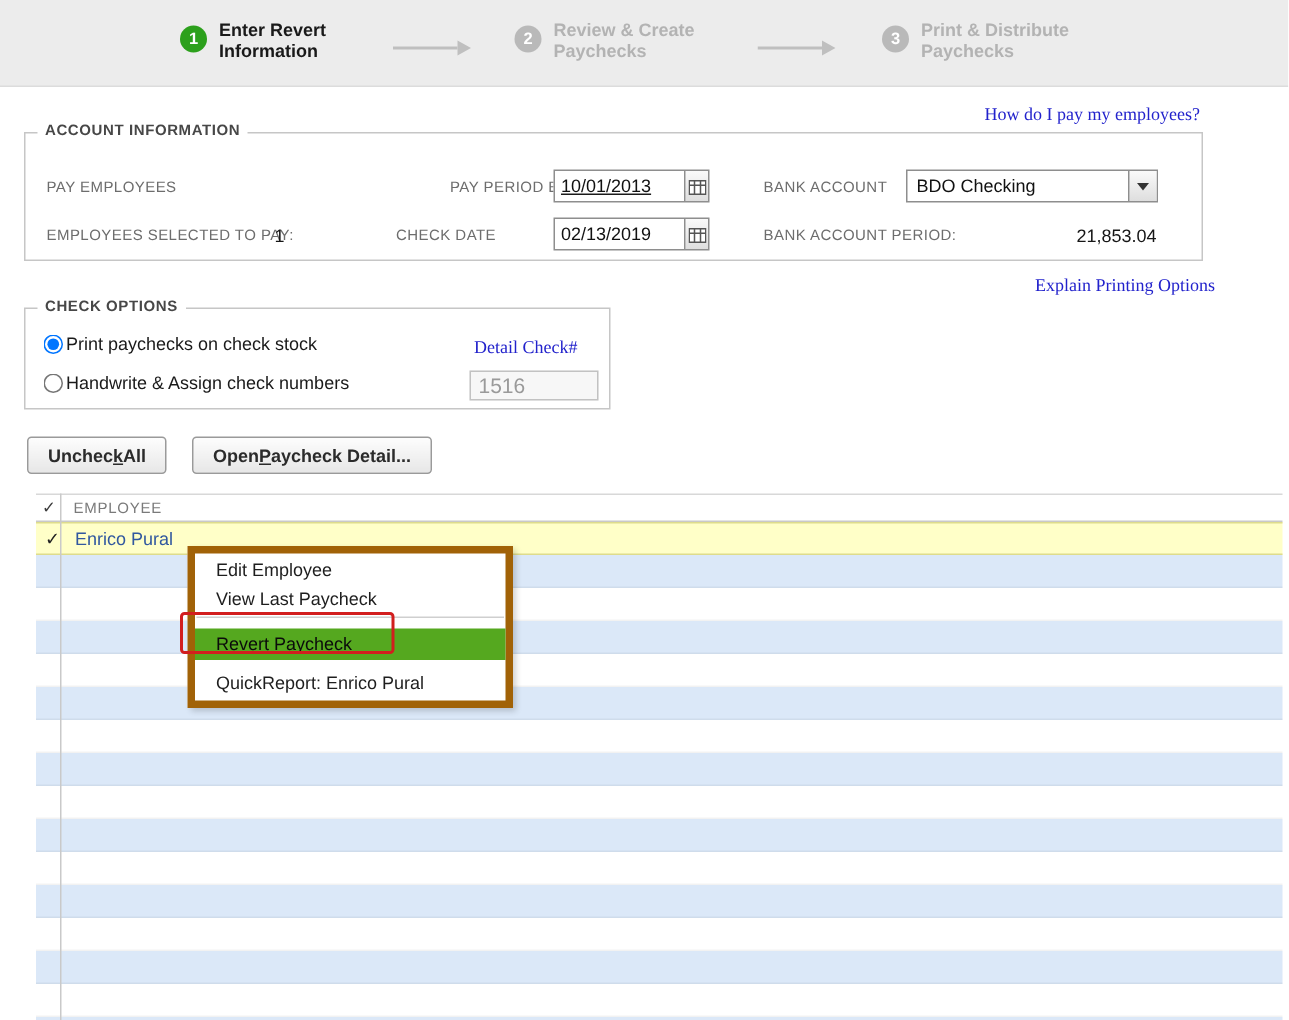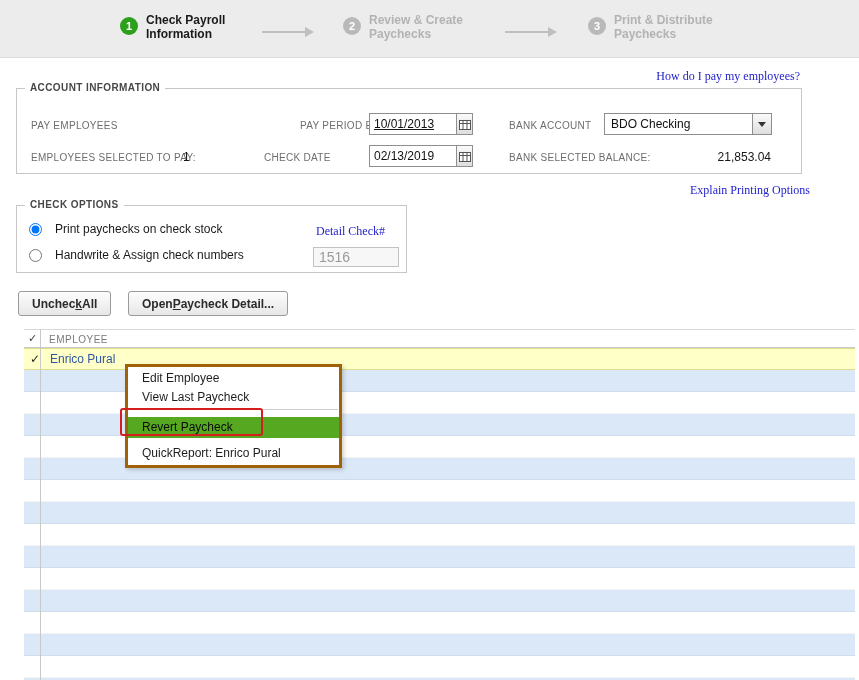--- a/index.html
+++ b/index.html
@@ -27,21 +27,21 @@
   
   .datefield{position:absolute;height:22px;border:1px solid #8e8e8e;background:#fff;display:flex;box-sizing:border-box;}
   .datefield input{border:none;outline:none;width:78px;padding:0 4px;font-size:12px;
                    font-family:"Liberation Sans","DejaVu Sans",sans-serif;color:#111;background:#fff;}
   .seg-btn{width:20px;border-left:1px solid #8e8e8e;background:linear-gradient(#fafafa,#dedede);
            display:flex;align-items:center;justify-content:center;}
   .combo{position:absolute;height:22px;border:1px solid #8e8e8e;background:#fff;display:flex;align-items:stretch;box-sizing:border-box;}
   .combo-text{flex:1;padding:0 6px;font-size:12px;display:flex;align-items:center;color:#111;}
   .tri{width:0;height:0;border-left:4px solid transparent;border-right:4px solid transparent;border-top:5px solid #333;}
   
-  .radio-row{position:absolute;display:flex;align-items:center;gap:13px;font-size:12px;color:#1a1a1a;}
+  .radio-row{position:absolute;display:flex;align-items:center;gap:2px;font-size:12px;color:#1a1a1a;}
   .radio-row input{margin:0;width:13px;height:13px;}
   .first-check-input{position:absolute;width:86px;height:20px;border:1px solid #c2c2c2;background:#f7f7f7;color:#9a9a9a;
                      font-size:14px;padding:0 5px;box-sizing:border-box;
                      font-family:"Liberation Sans","DejaVu Sans",sans-serif;}
   
   .btn{position:absolute;height:25px;padding:0 13px;border:1px solid #9a9a9a;border-radius:3px;
        background:linear-gradient(#fdfdfd,#e7e7e7);font-weight:bold;font-size:12px;color:#2b2b2b;
        display:flex;align-items:center;cursor:pointer;}
   .mn{text-decoration:underline;}
   
@@ -50,37 +50,37 @@
   .hdr-check{position:absolute;left:4px;top:2px;font-size:11px;color:#3c3c3c;}
   .hdr-emp{position:absolute;left:25px;top:4px;font-size:10px;color:#7a7a7a;letter-spacing:.5px;}
   .row{position:absolute;left:24px;width:831px;height:22px;box-sizing:border-box;border-bottom:1px solid rgba(0,0,0,.05);}
   .row.yellow{background:#ffffc8;border-top:1px solid #dedc8c;border-bottom:1px solid #dedc8c;}
   .row.blue{background:#dbe8f8;}
   .row.white{background:#ffffff;}
   .row-check{position:absolute;left:6px;top:3px;font-size:12px;color:#222;}
   .row-name{position:absolute;left:26px;top:3px;font-size:12px;color:#31589f;}
   .vline{position:absolute;left:40px;top:329px;width:1px;height:351px;background:#c9c9c9;z-index:2;}
   
-  .menu{position:absolute;left:125px;top:364px;width:217px;background:#fff;border:3px solid #a16207;
+  .menu{position:absolute;left:125px;top:364px;width:217px;background:#fff;border:5px solid #a16207;
         box-shadow:2px 2px 4px rgba(0,0,0,.18);padding:2px 0;z-index:5;box-sizing:border-box;}
   .mi{height:19px;line-height:19px;padding-left:14px;font-size:12px;color:#1e1e1e;cursor:pointer;}
   .mi-sep{height:1px;background:#cfcfcf;margin:2px 1px;}
   .mi.hl{background:#55a81f;height:21px;line-height:21px;margin-top:7px;margin-bottom:6px;color:#0b0b0b;}
   .annotation{position:absolute;left:120px;top:408px;width:143px;height:28px;border:2px solid #d21e1e;
               border-radius:3px;z-index:9;box-sizing:border-box;}
 </style>
 </head>
 <body>
 
 <div class="page">
 
   <div class="topbar">
     <div class="circle active" style="left:120px;top:17px;">1</div>
     <div class="step-label on" style="left:146px;top:13px;">
-      <span>Check Payroll</span>
+      <span>Enter Revert</span>
       <span>Information</span>
     </div>
     <svg class="arrow" style="left:262px;top:26px;" width="52" height="12">
       <line x1="0" y1="6" x2="43" y2="6" stroke="#bfbfbf" stroke-width="2"></line>
       <polygon points="43,1 52,6 43,11" fill="#bfbfbf"></polygon>
     </svg>
     <div class="circle inactive" style="left:343px;top:17px;">2</div>
     <div class="step-label off" style="left:369px;top:13px;">
       <span>Review &amp; Create</span>
       <span>Paychecks</span>
@@ -132,21 +132,21 @@
     </div>
 
     <div class="flabel" style="left:492px;top:31px;">BANK ACCOUNT</div>
     <div class="combo" style="left:587px;top:24px;width:168px;">
       <div class="combo-text">BDO Checking</div>
       <div class="seg-btn" style="width:18px;">
           <div class="tri"></div>
         </div>
     </div>
 
-    <div class="flabel" style="left:492px;top:63px;">BANK SELECTED BALANCE:</div>
+    <div class="flabel" style="left:492px;top:63px;">BANK ACCOUNT PERIOD:</div>
     <div class="val" style="right:30px;top:61px;">21,853.04</div>
   </div>
 
   <div class="link" style="top:183px;right:49px;">Explain Printing Options</div>
 
   <div class="panel" style="left:16px;top:205px;width:389px;height:66px;">
     <div class="panel-legend">CHECK OPTIONS</div>
 
     <div class="radio-row" style="left:12px;top:16px;">
       <input type="radio" name="checkopt" checked="" style="">

